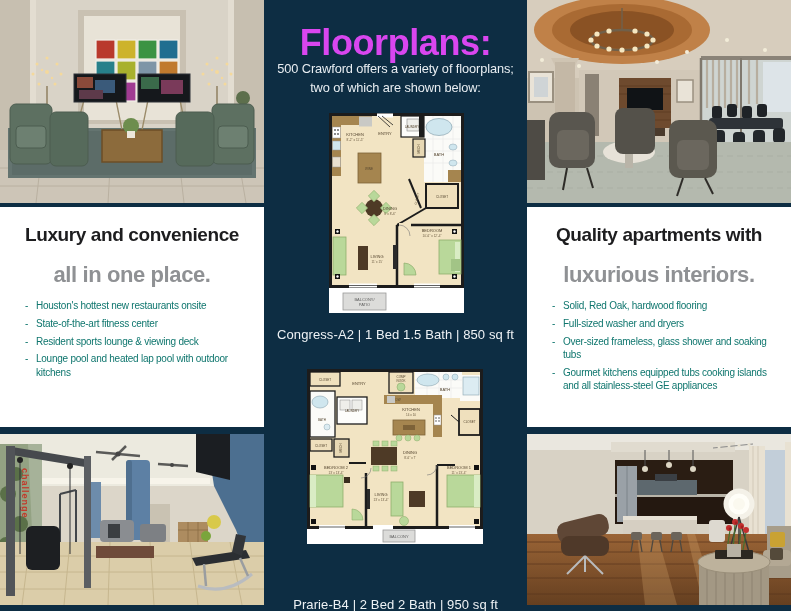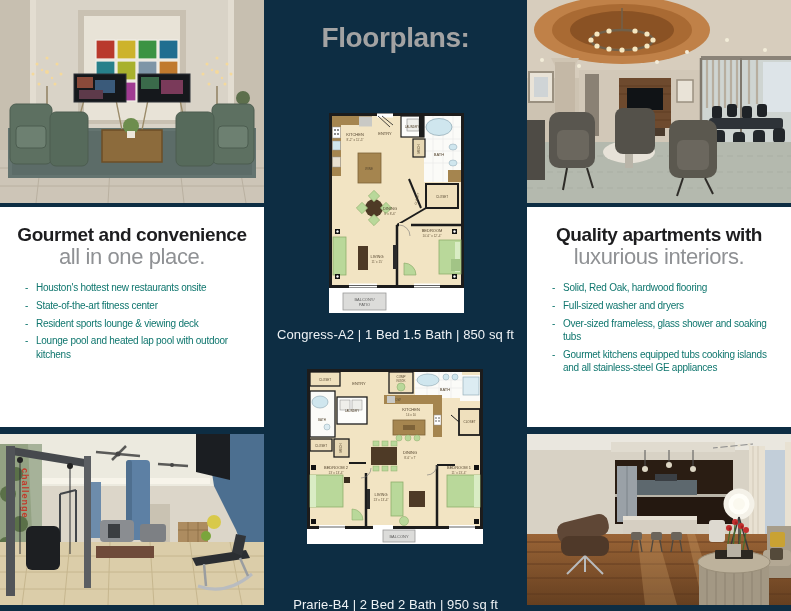--- a/index.html
+++ b/index.html
@@ -12,27 +12,27 @@
   .photo{position:absolute;left:0;width:264px;overflow:hidden;background:#cfc8ba;}
   .photo-top{top:0;height:203px;}
   .photo-bottom{top:434px;height:171px;}
   .photo svg{display:block;width:100%;height:100%;}
   .strip{position:absolute;left:0;width:264px;background:#0d2d43;}
   .strip-a{top:203px;height:4px;}
   .strip-b{top:427px;height:7px;}
   .strip-c{top:605px;height:6px;}
   .panel{position:absolute;top:207px;left:0;width:264px;height:220px;background:#ffffff;text-align:center;}
   .panel h2{margin:18px 4px 0;font-size:19px;line-height:1.05;color:#1d1d1f;letter-spacing:-0.4px;font-weight:700;}
-  .panel h3{margin:0 4px 0;font-size:22px;line-height:1.05;color:#8f9194;letter-spacing:-0.4px;font-weight:400;}
+  .panel h3{margin:18px 4px 0;font-size:22px;line-height:1.05;color:#8f9194;letter-spacing:-0.4px;font-weight:700;}
   .panel ul{list-style:none;text-align:left;margin:13px 0 0;padding:0 6px 0 25px;
             font-size:10px;line-height:1.33;color:#0f766e;letter-spacing:-0.25px;}
   .panel li{position:relative;padding-left:11px;margin-bottom:4.5px;}
   .panel li::before{content:"-";position:absolute;left:0;top:0;}
   .center-title{position:absolute;top:22px;left:0;width:100%;text-align:center;
-                font-size:28px;font-weight:700;color:#a3a3a3;letter-spacing:-0.4px;}
+                font-size:36px;font-weight:700;color:#d946ef;letter-spacing:-0.4px;}
   .center-sub{position:absolute;top:60px;left:0;width:100%;text-align:center;
               font-size:12.8px;line-height:1.45;color:#e9eef2;letter-spacing:-0.1px;}
   .fp{position:absolute;}
   .fp svg{display:block;width:100%;height:100%;}
   .fp1{left:65px;top:113px;width:135px;height:200px;}
   .fp2{left:43px;top:369px;width:176px;height:175px;}
   .caption{position:absolute;left:0;width:100%;text-align:center;font-size:13px;color:#eef2f5;letter-spacing:0.1px;}
   .cap1{top:327px;}
   .cap2{top:557px;margin-top:40px;}
   .fp text{font-family:"Liberation Sans",sans-serif;fill:#54452f;font-size:4px;}
@@ -140,21 +140,21 @@
           <rect x="212" y="104" width="42" height="60" rx="6" fill="#5d7061"></rect>
           <rect x="218" y="126" width="30" height="22" rx="4" fill="#6d8071"></rect>
           <rect x="176" y="112" width="38" height="54" rx="6" fill="#566a5b"></rect>
         </g>
       </svg>
     </div>
 
     <div class="strip strip-a"></div>
 
     <div class="panel">
-      <h2>Gourmet and convenience</h2>
+      <h2>Luxury and convenience</h2>
       <h3>all in one place.</h3>
       <ul>
         <li>Houston's hottest new restaurants onsite</li>
         <li>State-of-the-art fitness center</li>
         <li>Resident sports lounge &amp; viewing deck</li>
         <li>Lounge pool and heated lap pool with outdoor kitchens</li>
       </ul>
     </div>
 
     <div class="strip strip-b"></div>
@@ -234,20 +234,24 @@
           <line x1="240" y1="124" x2="248" y2="142" stroke="#9a9da0" stroke-width="2.5"></line>
         </g>
       </svg>
     </div>
 
     <div class="strip strip-c"></div>
   </section>
 
   <section class="col col-center">
     <div class="center-title">Floorplans:</div>
+    <div class="center-sub">
+      <div>500 Crawford offers a variety of floorplans;</div>
+      <div>two of which are shown below:</div>
+    </div>
 
     <div class="fp fp1">
       <svg viewBox="0 0 135 200">
         <rect width="135" height="200" fill="#ffffff"></rect>
         <rect x="66" y="0" width="40" height="3" fill="#1c1c1c"></rect>
         <rect x="1.5" y="1.5" width="132" height="172" fill="#f2e4c3" stroke="#1c1c1c" stroke-width="3"></rect>
         <rect x="95" y="3" width="37" height="66" fill="#fbfbf8"></rect>
         <g stroke="#ddd" stroke-width="0.4">
           <line x1="95" y1="14" x2="132" y2="14"></line>
             <line x1="95" y1="26" x2="132" y2="26"></line>

